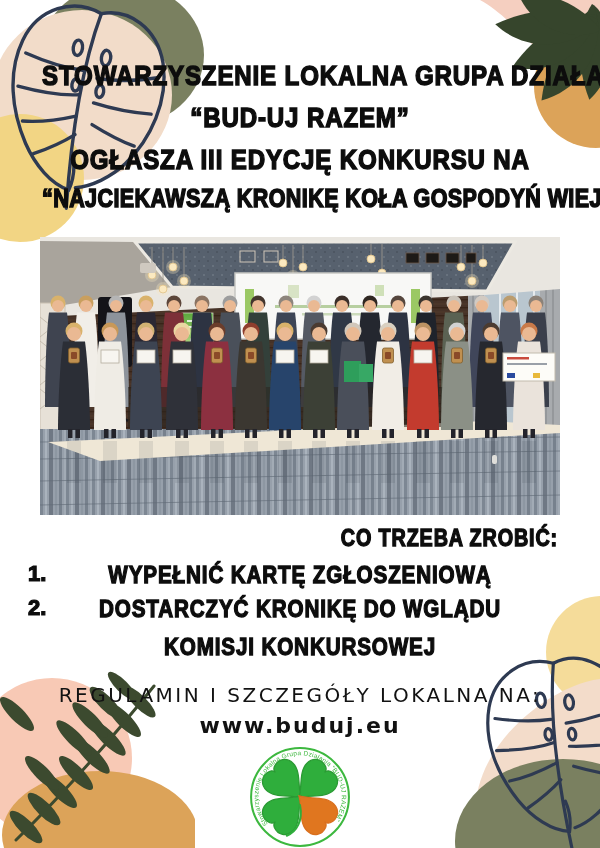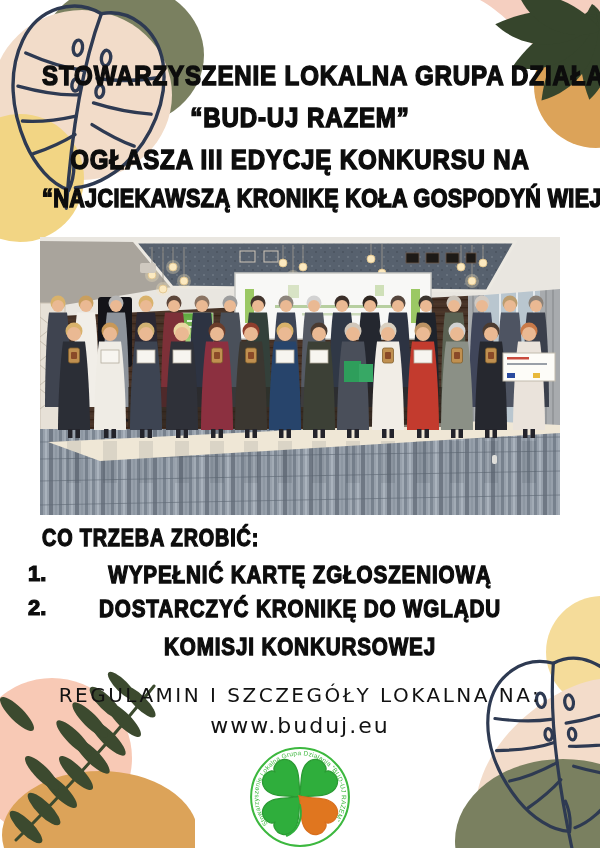--- a/index.html
+++ b/index.html
@@ -21,40 +21,40 @@
     transform:scaleX(.86);transform-origin:50% 50%;white-space:nowrap;
   }
   .t1{font-size:28px;line-height:40px;}
   .t2{font-size:28px;line-height:44px;}
   .t3{font-size:28px;line-height:40px;}
   .t4{font-size:25px;line-height:36px;letter-spacing:.5px;}
 
   .photo-wrap{position:absolute;left:40px;top:237px;width:520px;height:278px;z-index:2;}
   .photo-wrap svg{display:block;}
 
-  .tasks-heading{position:absolute;top:521px;left:0;right:0;z-index:3;text-align:left;}
+  .tasks-heading{position:absolute;top:521px;left:0;right:0;z-index:3;text-align:right;}
   .tasks-heading .display{font-size:23px;line-height:34px;-webkit-text-stroke:1.3px #0d0d0d;}
   .task-row{position:absolute;left:0;right:0;z-index:3;}
   .task-1{top:556px;}
   .task-2{top:590px;}
   .task-number{
     position:absolute;left:28px;top:0;font-weight:bold;font-size:22px;line-height:36px;
     -webkit-text-stroke:1.2px #0d0d0d;color:#0d0d0d;transform:none;white-space:nowrap;
   }
   .task-text{
     width:570px;margin:0 auto;text-align:center;font-weight:bold;font-size:24px;line-height:38px;
     color:#0d0d0d;-webkit-text-stroke:1.3px #0d0d0d;letter-spacing:1px;
     transform:scaleX(.86);transform-origin:50% 50%;
   }
   .hand{
     position:absolute;left:0;right:0;z-index:3;text-align:center;color:#121212;
     font-family:"DejaVu Sans",sans-serif;
   }
   .footer-label{top:682px;font-size:20px;letter-spacing:2.5px;line-height:26px;}
-  .website{top:712px;font-size:22px;letter-spacing:2px;line-height:28px;font-weight:normal;}
+  .website{top:712px;font-size:22px;letter-spacing:2px;line-height:28px;font-weight:bold;}
   .logo-wrap{position:absolute;left:50%;transform:translateX(-50%);top:744px;z-index:3;}
 </style>
 </head>
 <body>
 
 <svg width="0" height="0" style="position:absolute" aria-hidden="true">
   <defs>
     <symbol id="monstera" viewBox="0 0 110 140">
       <g fill="none" stroke="#2e3a52" stroke-width="2.2" stroke-linecap="round">
         <path d="M57,8 C50,40 48,80 52,136"></path>

